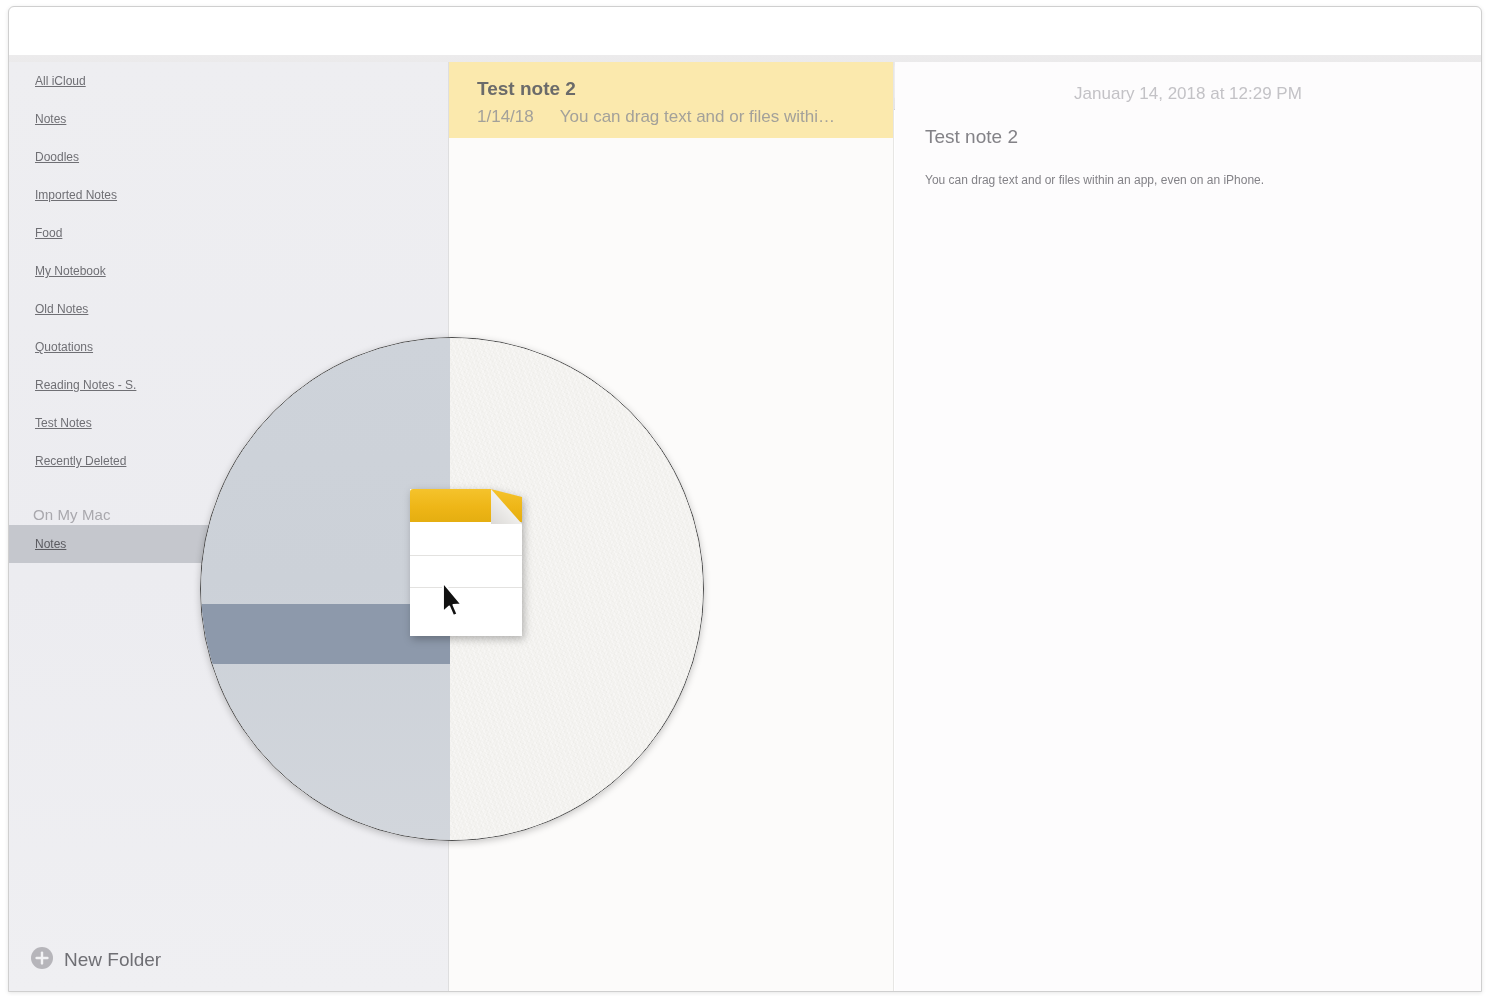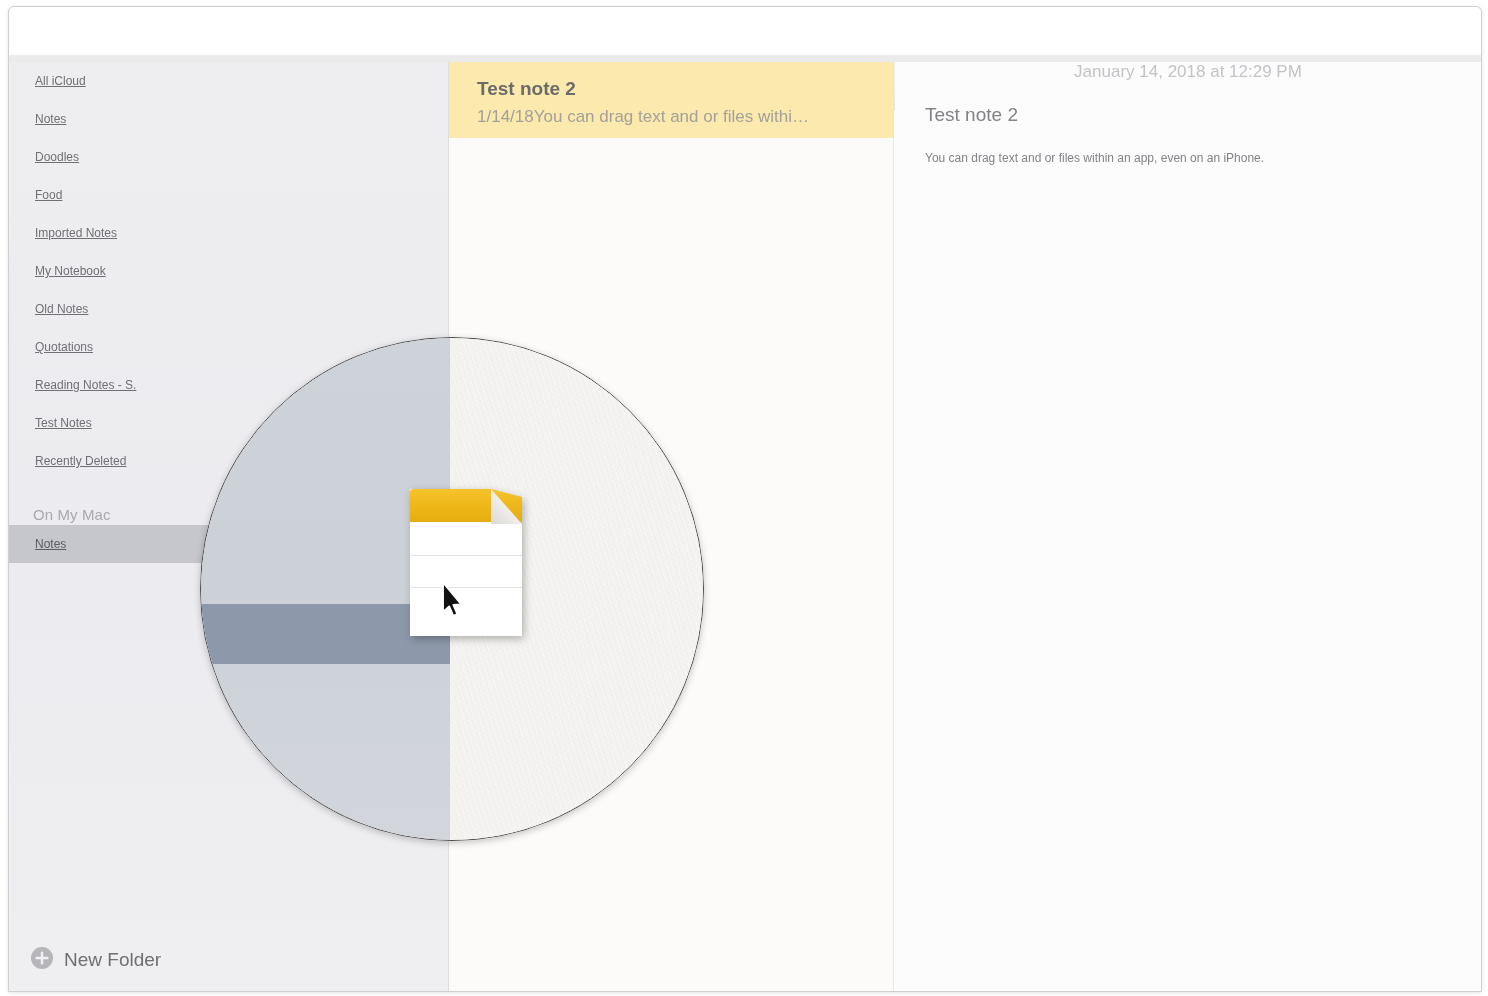--- a/index.html
+++ b/index.html
@@ -168,34 +168,35 @@
     font-weight: bold;
     color: #6b6b6a;
     margin-bottom: 7px;
   }
   .note-sub {
     font-size: 17px;
     color: #a3a19a;
     white-space: nowrap;
     overflow: hidden;
   }
-  .note-date { margin-right: 0; }
+  .note-date { margin-right: 26px; }
 
   
   .detail {
     position: absolute;
     left: 886px; top: 55px;
     right: 0; bottom: 0;
     background: #fdfcfd;
     box-sizing: border-box;
   }
   .detail-date {
     text-align: center;
     font-size: 17px;
     color: #c3c2c6;
+    padding-top: 22px;
   }
   .detail-body {
     padding: 22px 60px 0 30px;
   }
   .detail-h {
     font-size: 19px;
     color: #838287;
     margin-bottom: 24px;
   }
   .detail-p {
@@ -435,24 +436,24 @@
       <div class="sb-item">
         <span>All iCloud</span>
       </div>
       <div class="sb-item">
         <span>Notes</span>
       </div>
       <div class="sb-item">
         <span>Doodles</span>
       </div>
       <div class="sb-item">
+        <span>Imported Notes</span>
+      </div>
+      <div class="sb-item">
         <span>Food</span>
-      </div>
-      <div class="sb-item">
-        <span>Imported Notes</span>
       </div>
       <div class="sb-item">
         <span>My Notebook</span>
       </div>
       <div class="sb-item">
         <span>Old Notes</span>
       </div>
       <div class="sb-item">
         <span>Quotations</span>
       </div>

